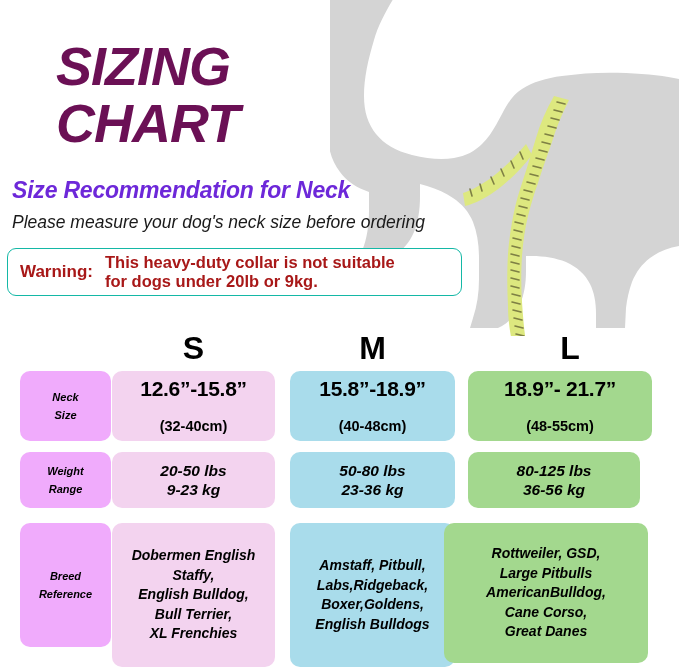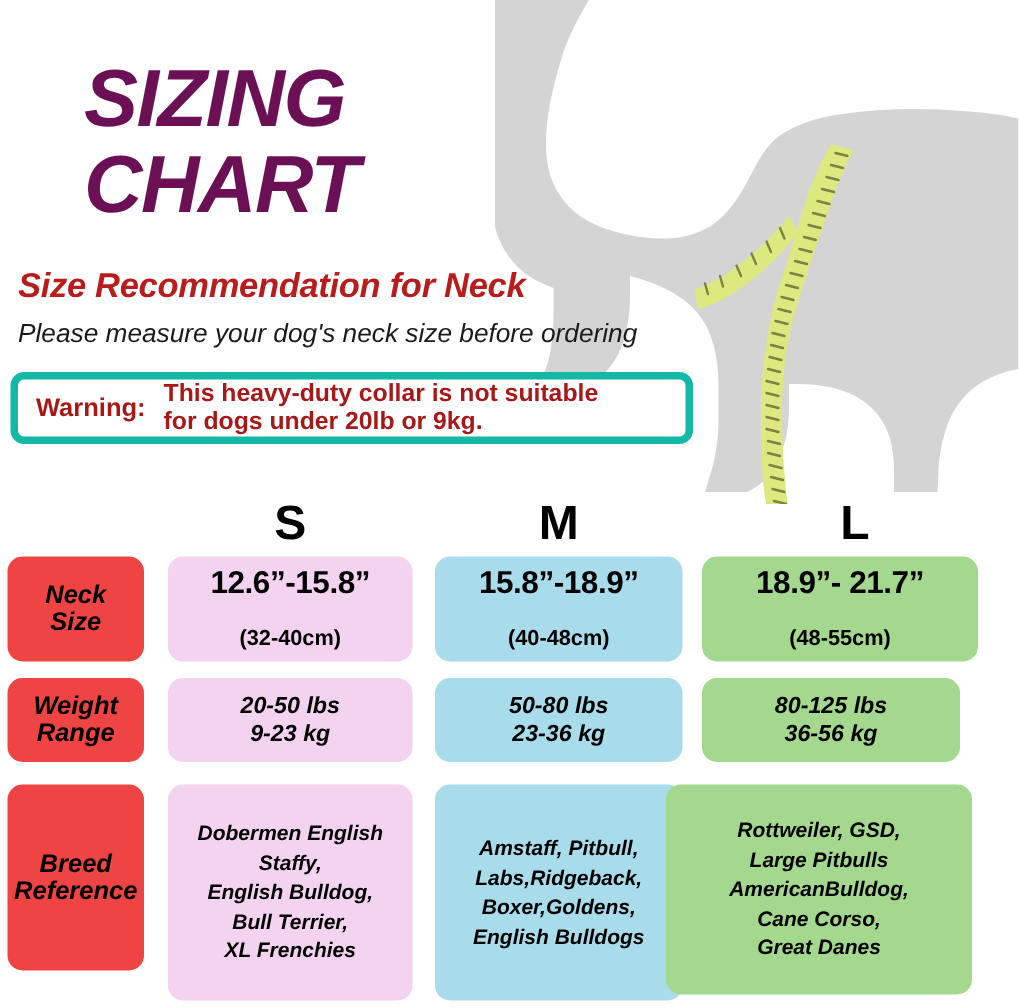--- a/index.html
+++ b/index.html
@@ -16,32 +16,32 @@
 
   
   .title{
     position:absolute;left:12px;top:38px;width:470px;
     color:#6b1055;font-weight:bold;font-style:italic;
     font-size:54px;line-height:57px;letter-spacing:-1px;margin-left:44px;
   }
   .title .ln{display:block;}
   .subtitle{
     position:absolute;left:12px;top:177px;
-    color:#b91c1c;font-weight:bold;font-style:italic;
+    color:#6d28d9;font-weight:bold;font-style:italic;
     font-size:23px;line-height:26px;letter-spacing:-0.2px;
   }
   .instruction{
     position:absolute;left:12px;top:212px;
     color:#1a1a1a;font-style:italic;font-size:17.5px;line-height:21px;
   }
 
   
   .warning-box{
     position:absolute;left:7px;top:248px;width:455px;height:48px;
-    border:5px solid #14b8a6;border-radius:9px;background:#ffffff;
+    border:1px solid #14b8a6;border-radius:9px;background:#ffffff;
     box-sizing:border-box;display:flex;align-items:center;
   }
   .warning-label{
     color:#a81818;font-weight:bold;font-size:17px;
     padding-left:12px;white-space:nowrap;
   }
   .warning-text{
     color:#a81818;font-weight:bold;font-size:16.5px;line-height:19px;
     padding-left:12px;
   }
@@ -52,21 +52,21 @@
     position:absolute;color:#000000;font-weight:bold;font-size:32px;
     text-align:center;top:330px;
   }
 
   
   .cell{
     position:absolute;box-sizing:border-box;border-radius:10px;
     display:flex;flex-direction:column;align-items:center;
     justify-content:center;text-align:center;
   }
-  .cell.label{background:#ef4444;color:#000;font-weight:bold;font-style:italic;font-size:17px;line-height:18px;}
+  .cell.label{background:#f0abfc;color:#000;font-weight:bold;font-style:italic;font-size:11px;line-height:18px;margin-left:15px;}
   .cell.pink{background:#f3d3ef;}
   .cell.blue{background:#a9dceb;}
   .cell.green{background:#a3d88e;}
 
   .neck-main{color:#000;font-weight:bold;font-size:21px;line-height:24px;letter-spacing:-0.3px;}
   .neck-sub{color:#000000;font-weight:bold;font-size:14.5px;line-height:18px;margin-top:16px;}
 
   .wt-line{color:#000;font-weight:bold;font-style:italic;font-size:15.5px;line-height:19px;}
 
   .breed-line{color:#000;font-weight:bold;font-style:italic;font-size:14px;line-height:19.5px;}

